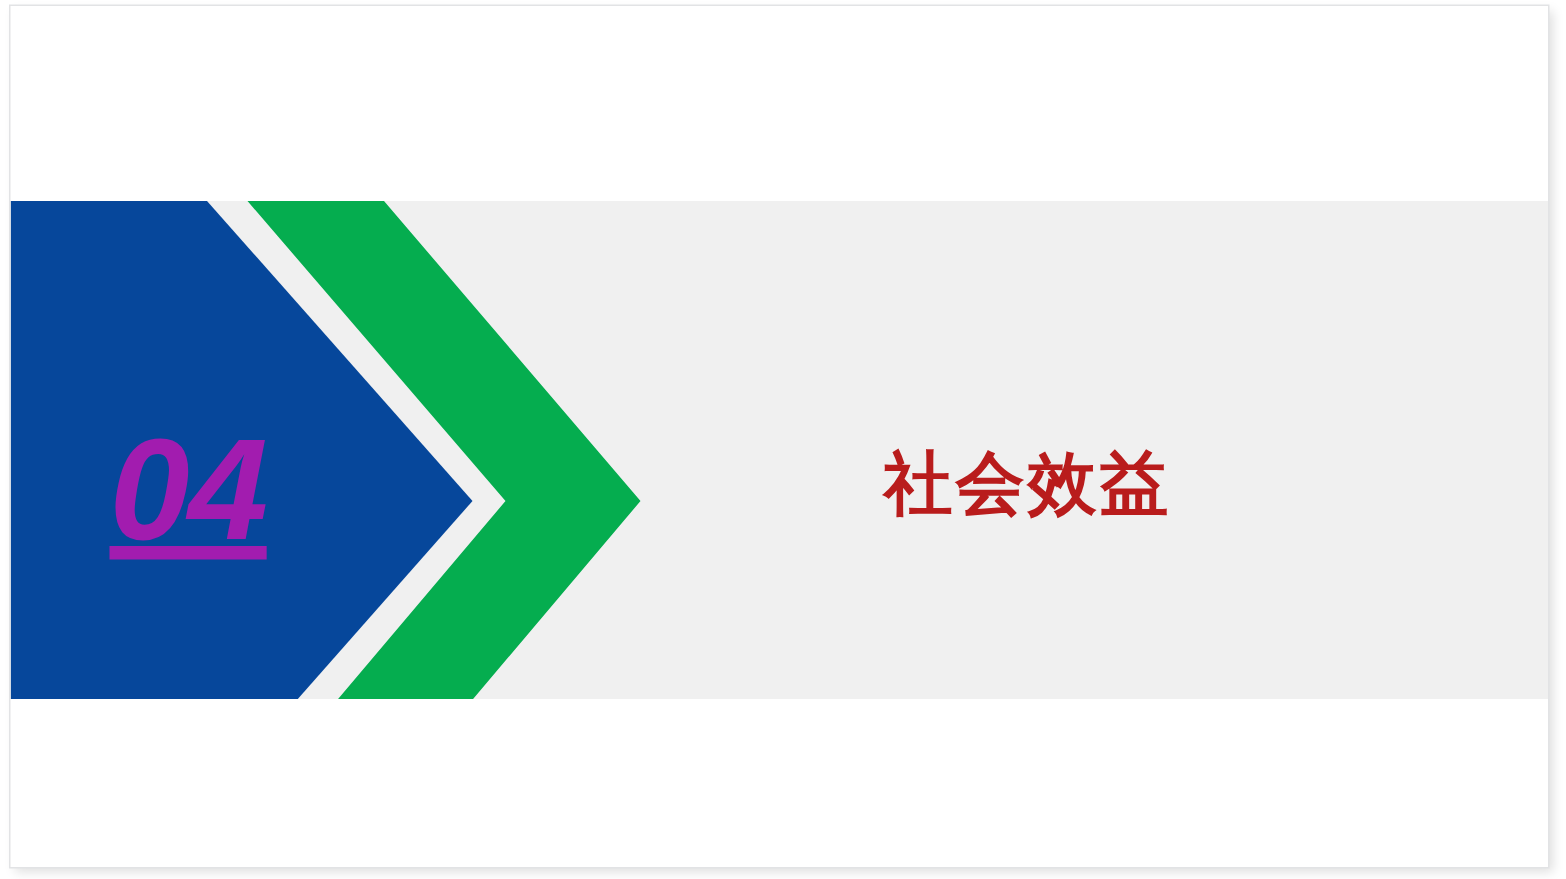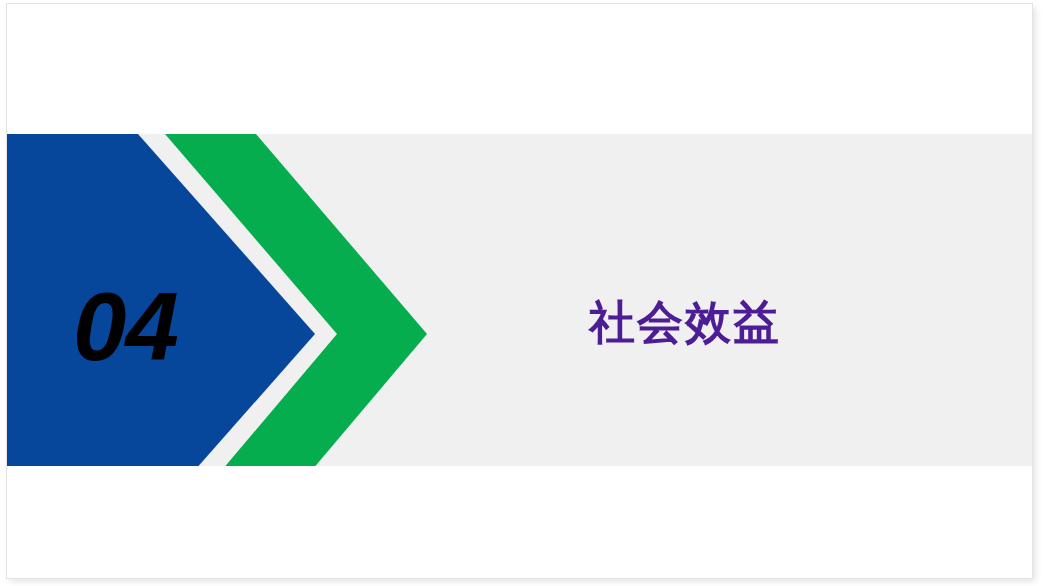--- a/index.html
+++ b/index.html
@@ -56,39 +56,40 @@
     height: 332px;
   }
 
   
   #section-number {
     position: absolute;
     left: 66px;
     top: 268px;
     width: 170px;
     height: 110px;
-    color: #000000;
+    color: #a21caf;
     font-family: "Liberation Sans", sans-serif;
     font-size: 96px;
     font-weight: bold;
     font-style: italic;
     letter-spacing: -1px;
     line-height: 110px;
     white-space: nowrap;
     user-select: none;
+    text-decoration: underline;
   }
 
   
   #section-title {
     position: absolute;
     left: 582px;
     top: 290px;
     height: 56px;
     line-height: 56px;
-    color: #4c1d95;
+    color: #b91c1c;
     font-family: "DejaVu Sans", "Liberation Sans", sans-serif;
     font-size: 46px;
     font-weight: bold;
     letter-spacing: 2px;
     white-space: nowrap;
   }
 </style>
 </head>
 <body>
 

